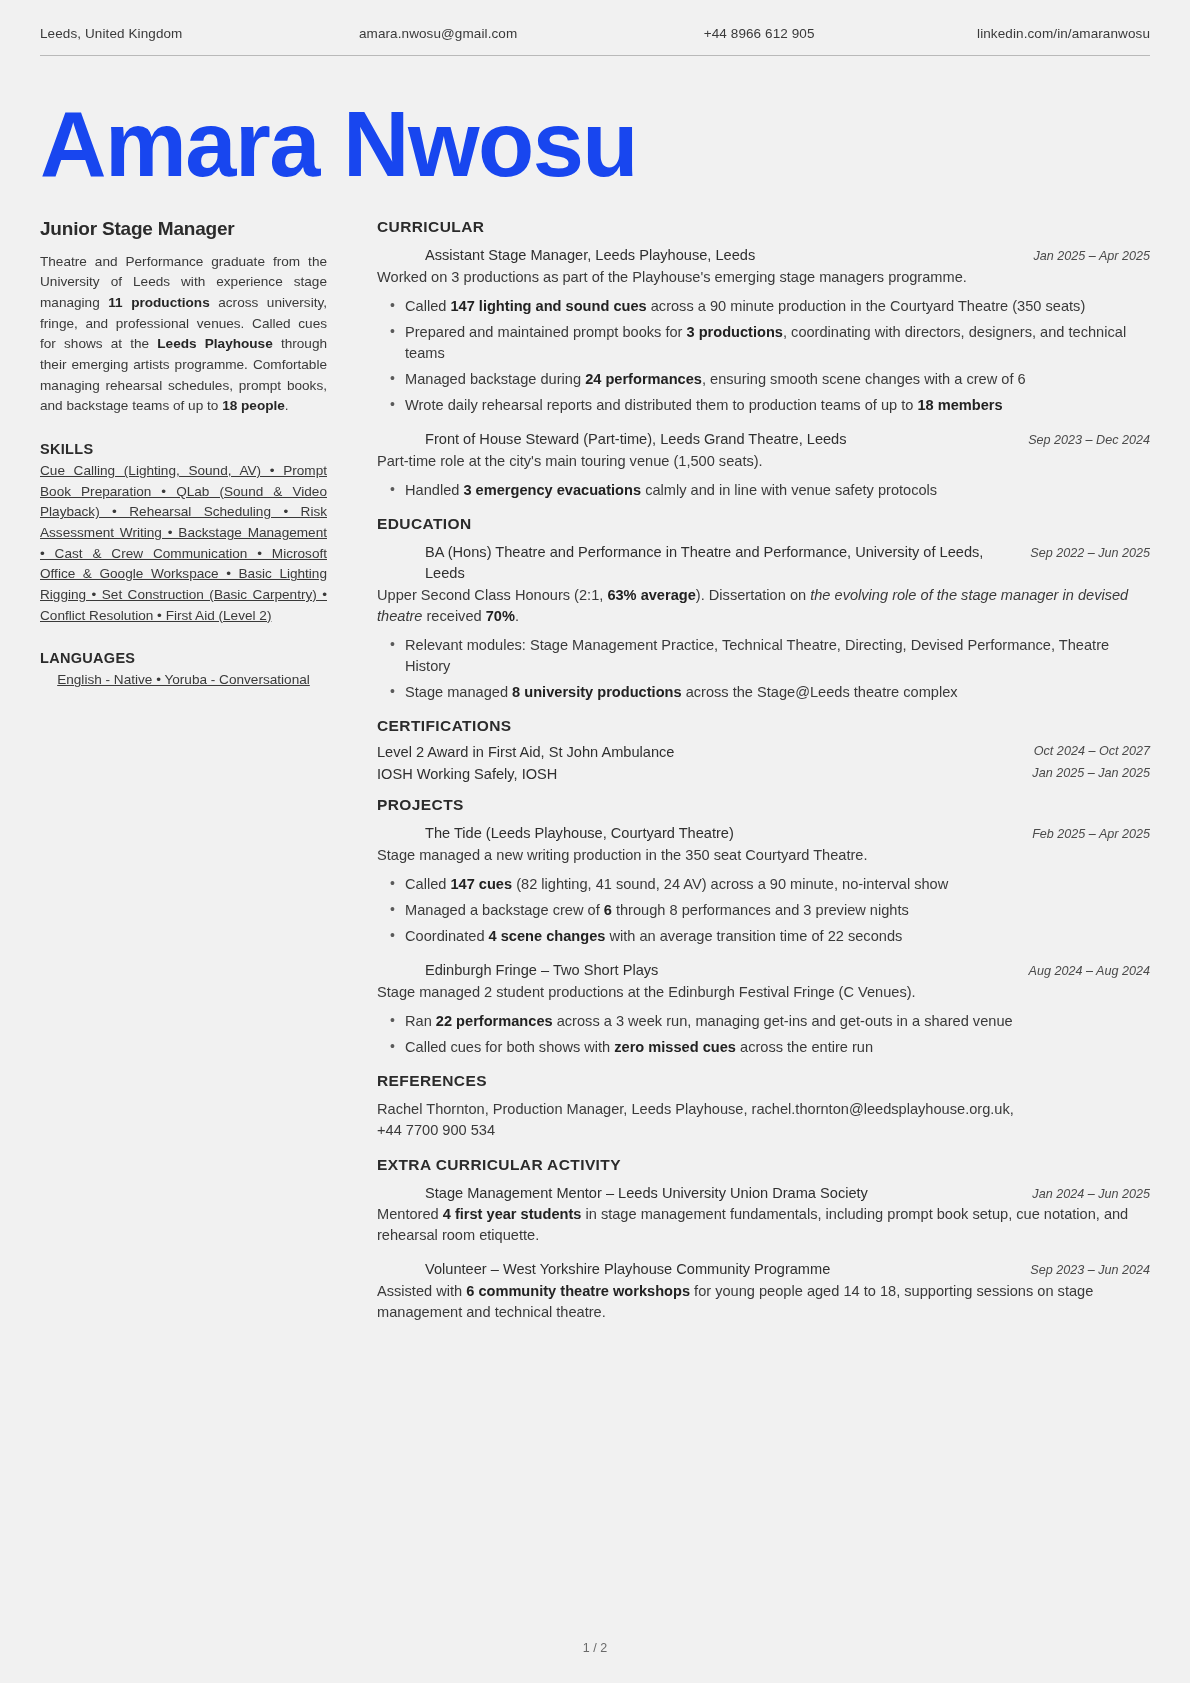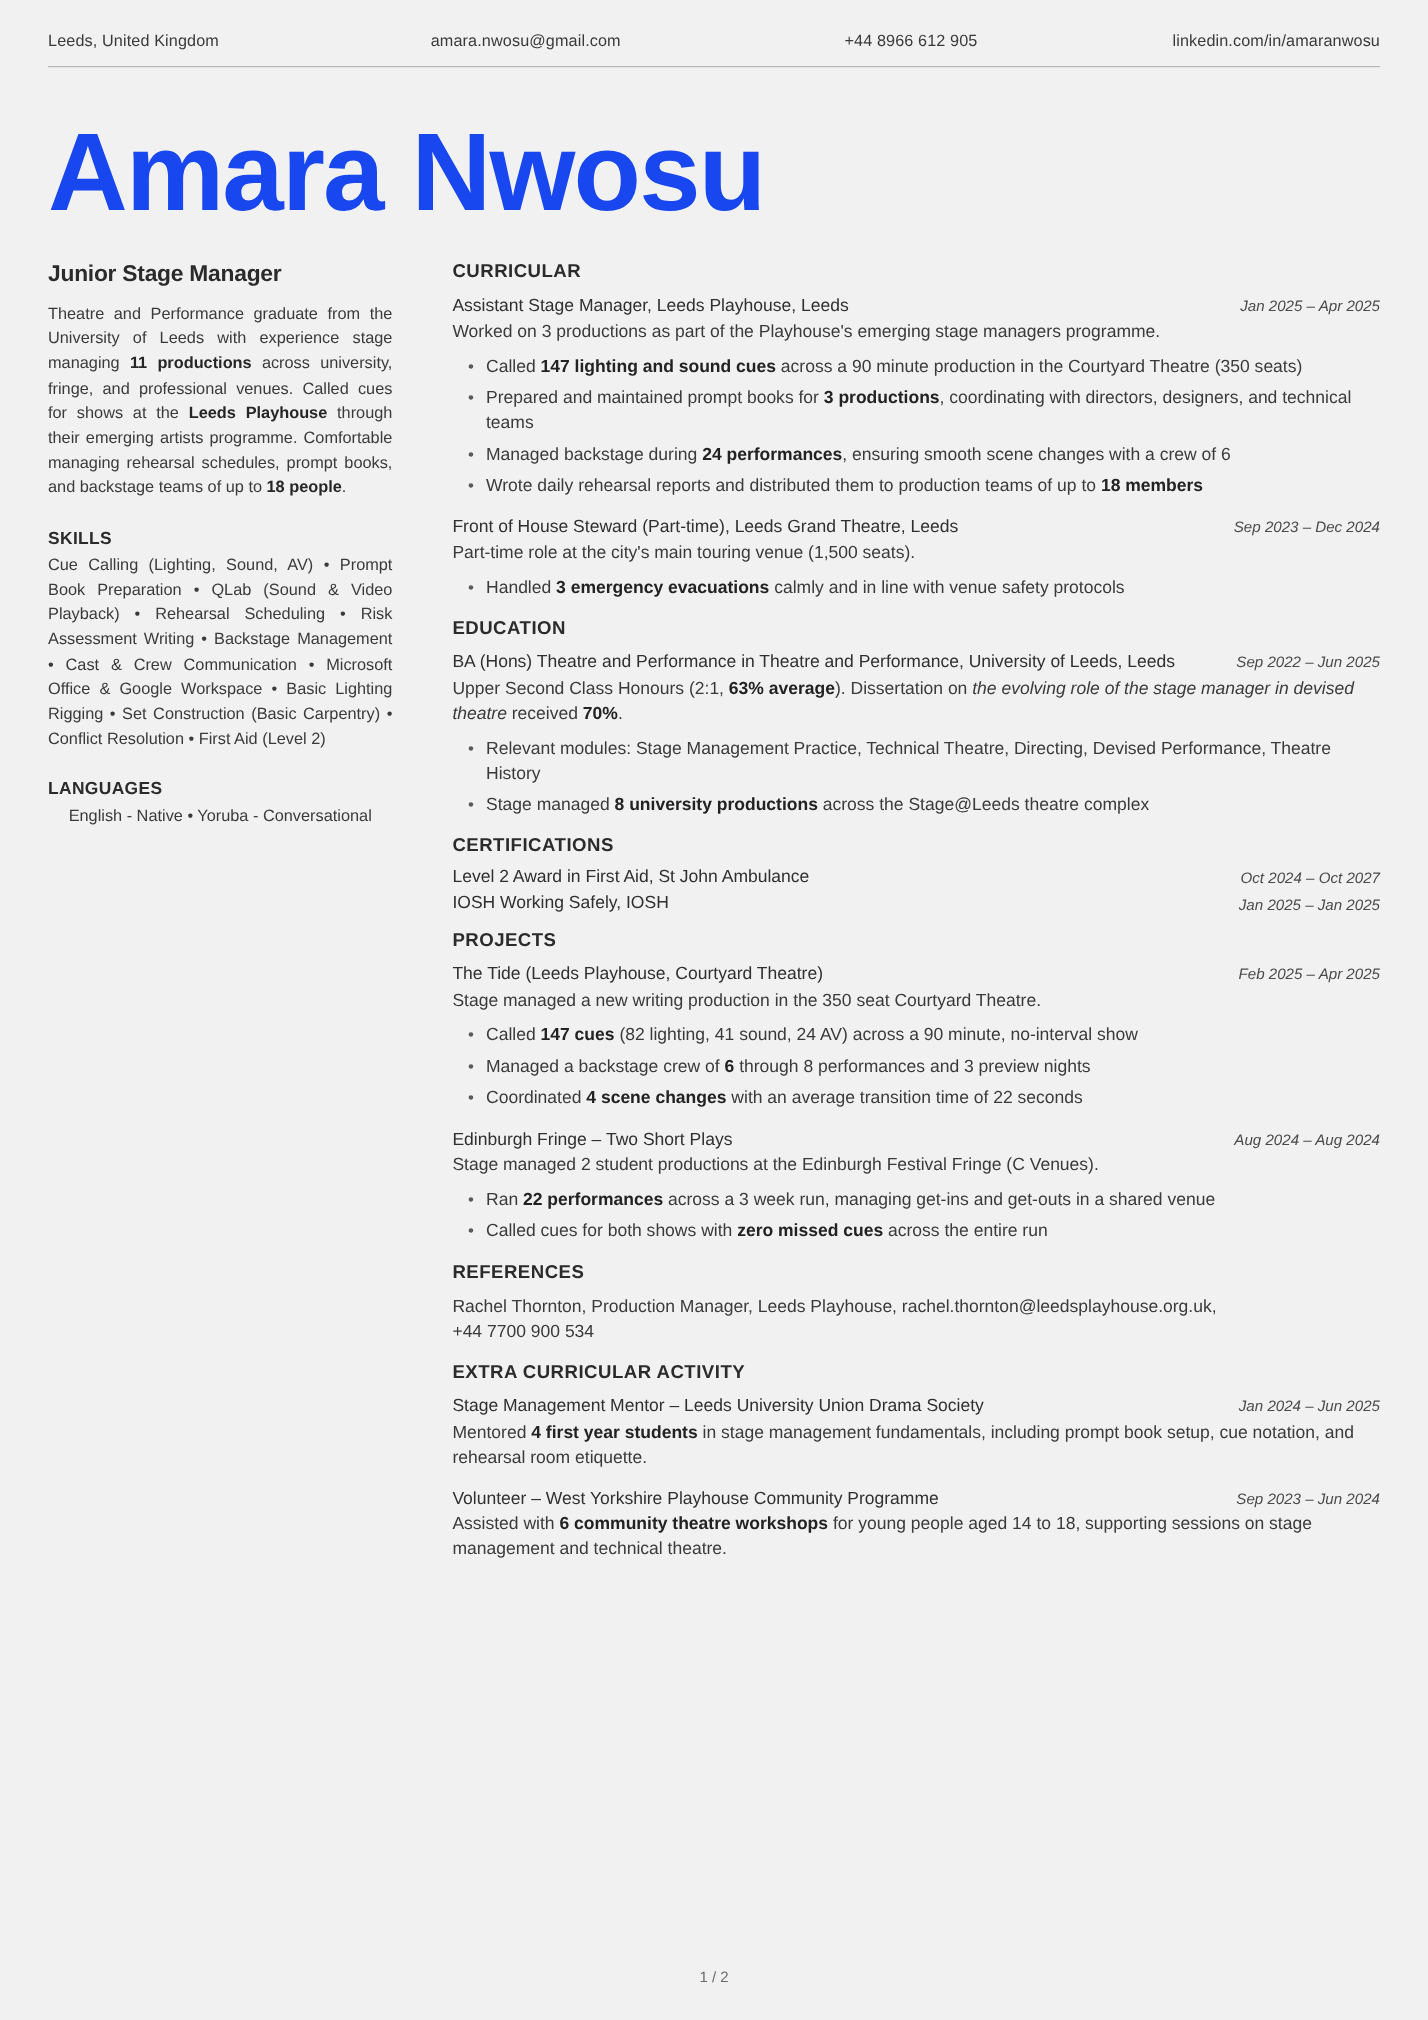--- a/index.html
+++ b/index.html
@@ -100,20 +100,21 @@
   }
   .side-body {
     font-size: 13.6px;
     line-height: 1.52;
     color: #3a3a3a;
     text-align: justify;
     -webkit-hyphens: auto;
     hyphens: auto;
     word-break: break-word;
     margin: 0;
+    text-decoration: underline;
   }
   .side-body.nohyphen { -webkit-hyphens: none; hyphens: none; word-break: normal; text-align: center; }
 
   
   .section { margin-bottom: 4px; }
   .section-head {
     font-size: 15.5px;
     font-weight: 700;
     letter-spacing: 0.4px;
     color: #2b2b2b;
@@ -128,20 +129,21 @@
     display: flex;
     align-items: baseline;
     justify-content: space-between;
     gap: 16px;
   }
   .entry-title {
     font-size: 14.6px;
     color: #2f2f2f;
     line-height: 1.42;
     flex: 1 1 auto;
+    margin-left: 48px;
   }
   .entry-date {
     font-size: 12.6px;
     font-style: italic;
     color: #4a4a4a;
     white-space: nowrap;
     flex: 0 0 auto;
     text-align: right;
   }
   .entry-sub {
@@ -172,21 +174,21 @@
     position: absolute;
     left: -15px;
     top: -1px;
     color: #5a5a5a;
     font-size: 14px;
   }
   ul.bullets li b { font-weight: 700; color: #222; }
 
   .cert-row {
     display: flex;
-    align-items: flex-end;
+    align-items: flex-start;
     justify-content: space-between;
     gap: 16px;
     margin-bottom: 6px;
   }
   .cert-name {
     font-size: 14.6px;
     color: #2f2f2f;
   }
 
   .ref-line {

